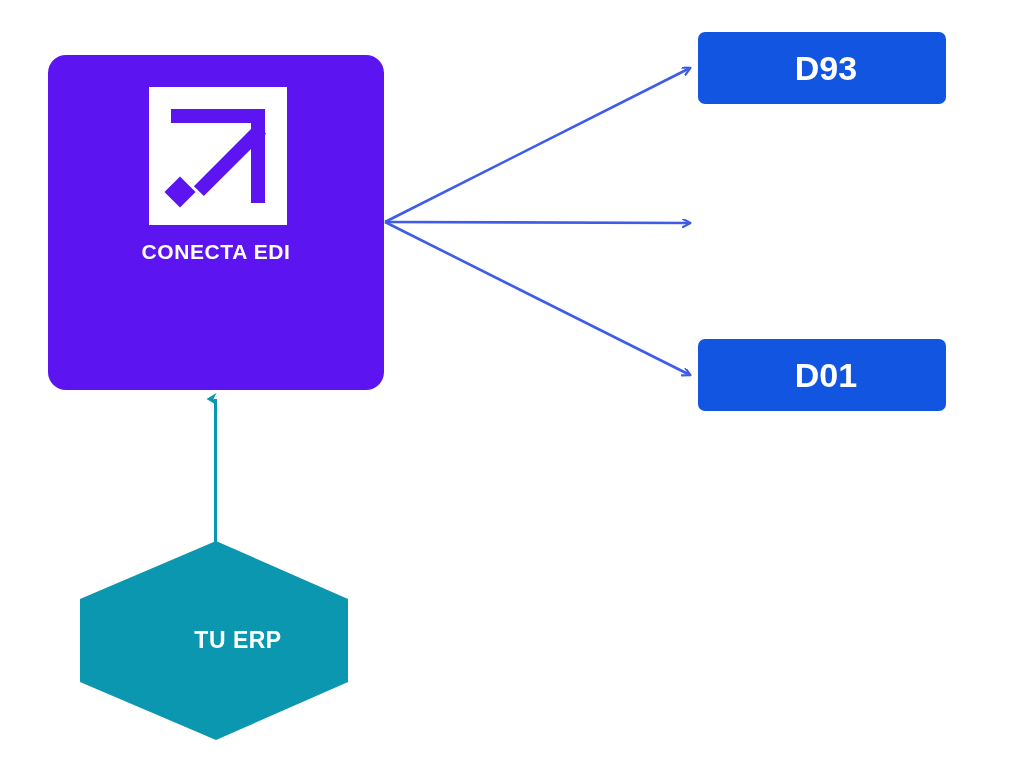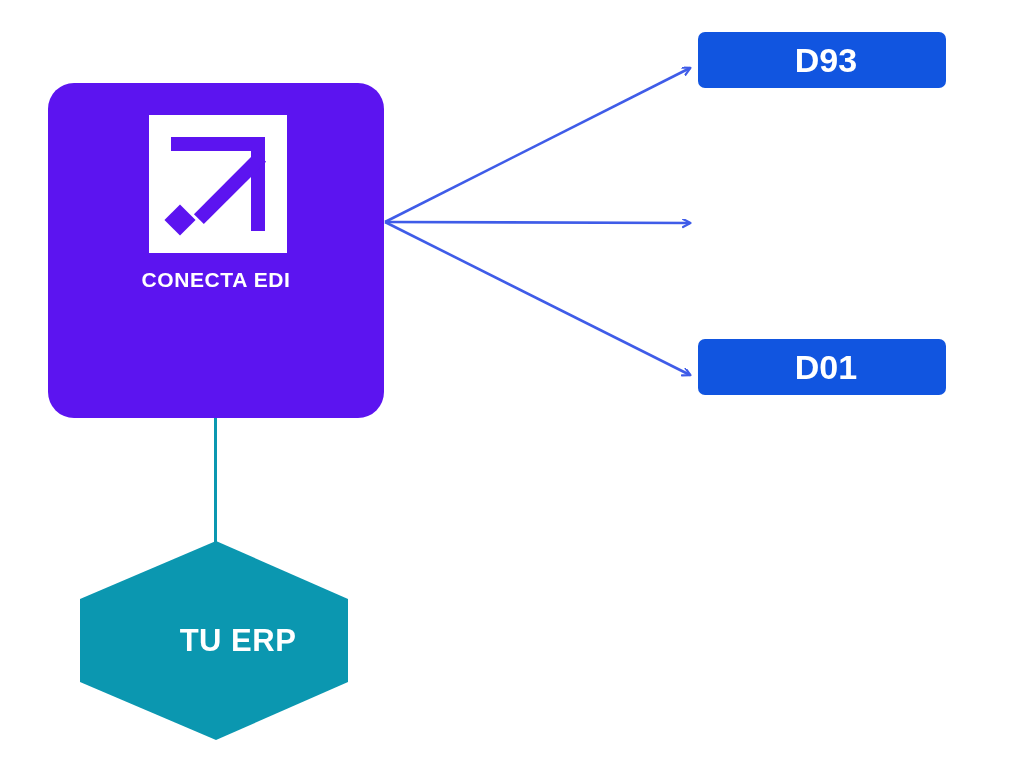--- a/index.html
+++ b/index.html
@@ -29,23 +29,22 @@
   }
 
   
   .hub {
     position: absolute;
     left: 48px;
     top: 55px;
     width: 336px;
     height: 335px;
     background: #5c14f0;
-    border-radius: 26px;
+    border-radius: 18px;
     box-sizing: border-box;
-    margin-top: 28px;
   }
   .hub-logo {
     position: absolute;
     left: 101px;
     top: 32px;
     width: 138px;
     height: 138px;
     background: #ffffff;
   }
   .hub-logo svg { display: block; }
@@ -60,21 +59,21 @@
     font-weight: bold;
     letter-spacing: 0.6px;
     font-family: "Liberation Sans", sans-serif;
   }
 
   
   .dest {
     position: absolute;
     left: 698px;
     width: 248px;
-    height: 56px;
+    height: 72px;
     background: #1155e0;
     border-radius: 7px;
     color: #ffffff;
     font-size: 34px;
     font-weight: bold;
     display: flex;
     align-items: center;
     justify-content: center;
     box-sizing: border-box;
     padding-left: 8px;
@@ -96,21 +95,21 @@
   .source-label {
     position: absolute;
     left: 80px;
     top: 541px;
     width: 320px;
     height: 199px;
     display: flex;
     align-items: center;
     justify-content: center;
     color: #ffffff;
-    font-size: 31px;
+    font-size: 23px;
     font-weight: bold;
     font-family: "Liberation Sans", sans-serif;
     letter-spacing: 0.5px;
     padding-right: 4px;
     box-sizing: border-box;
   }
 </style>
 </head>
 <body>
 

